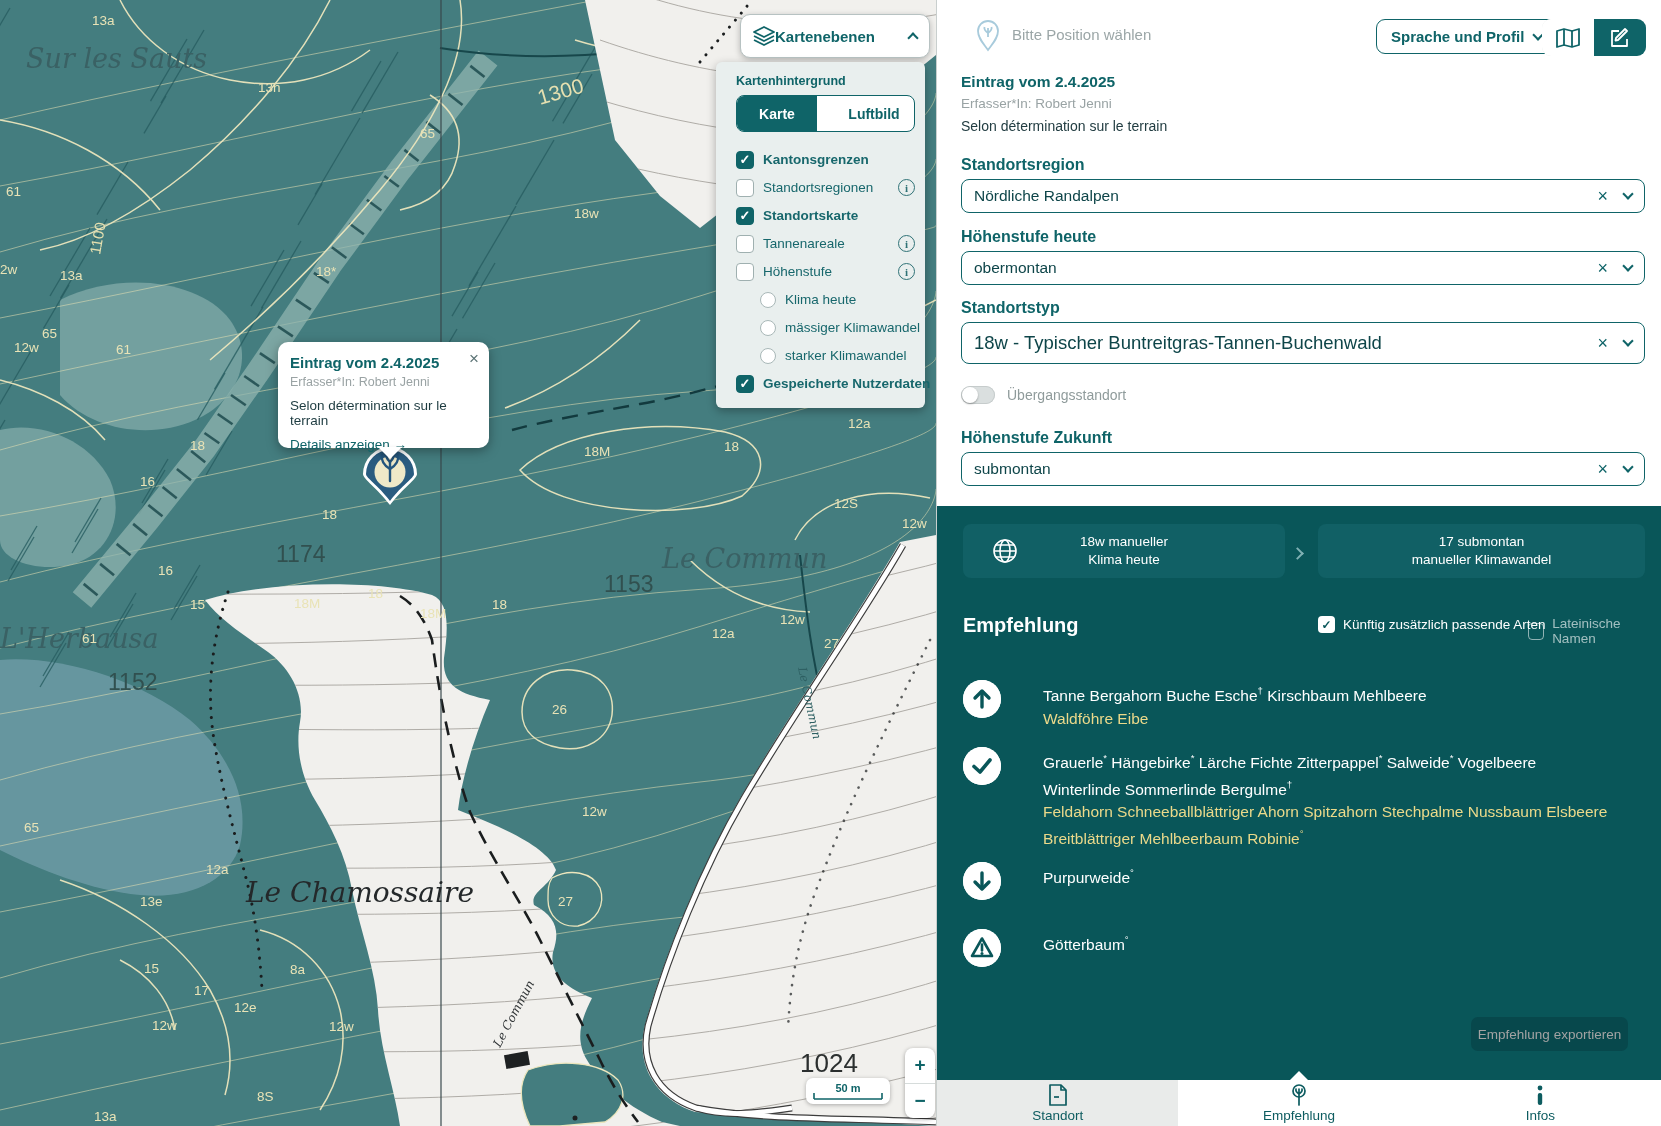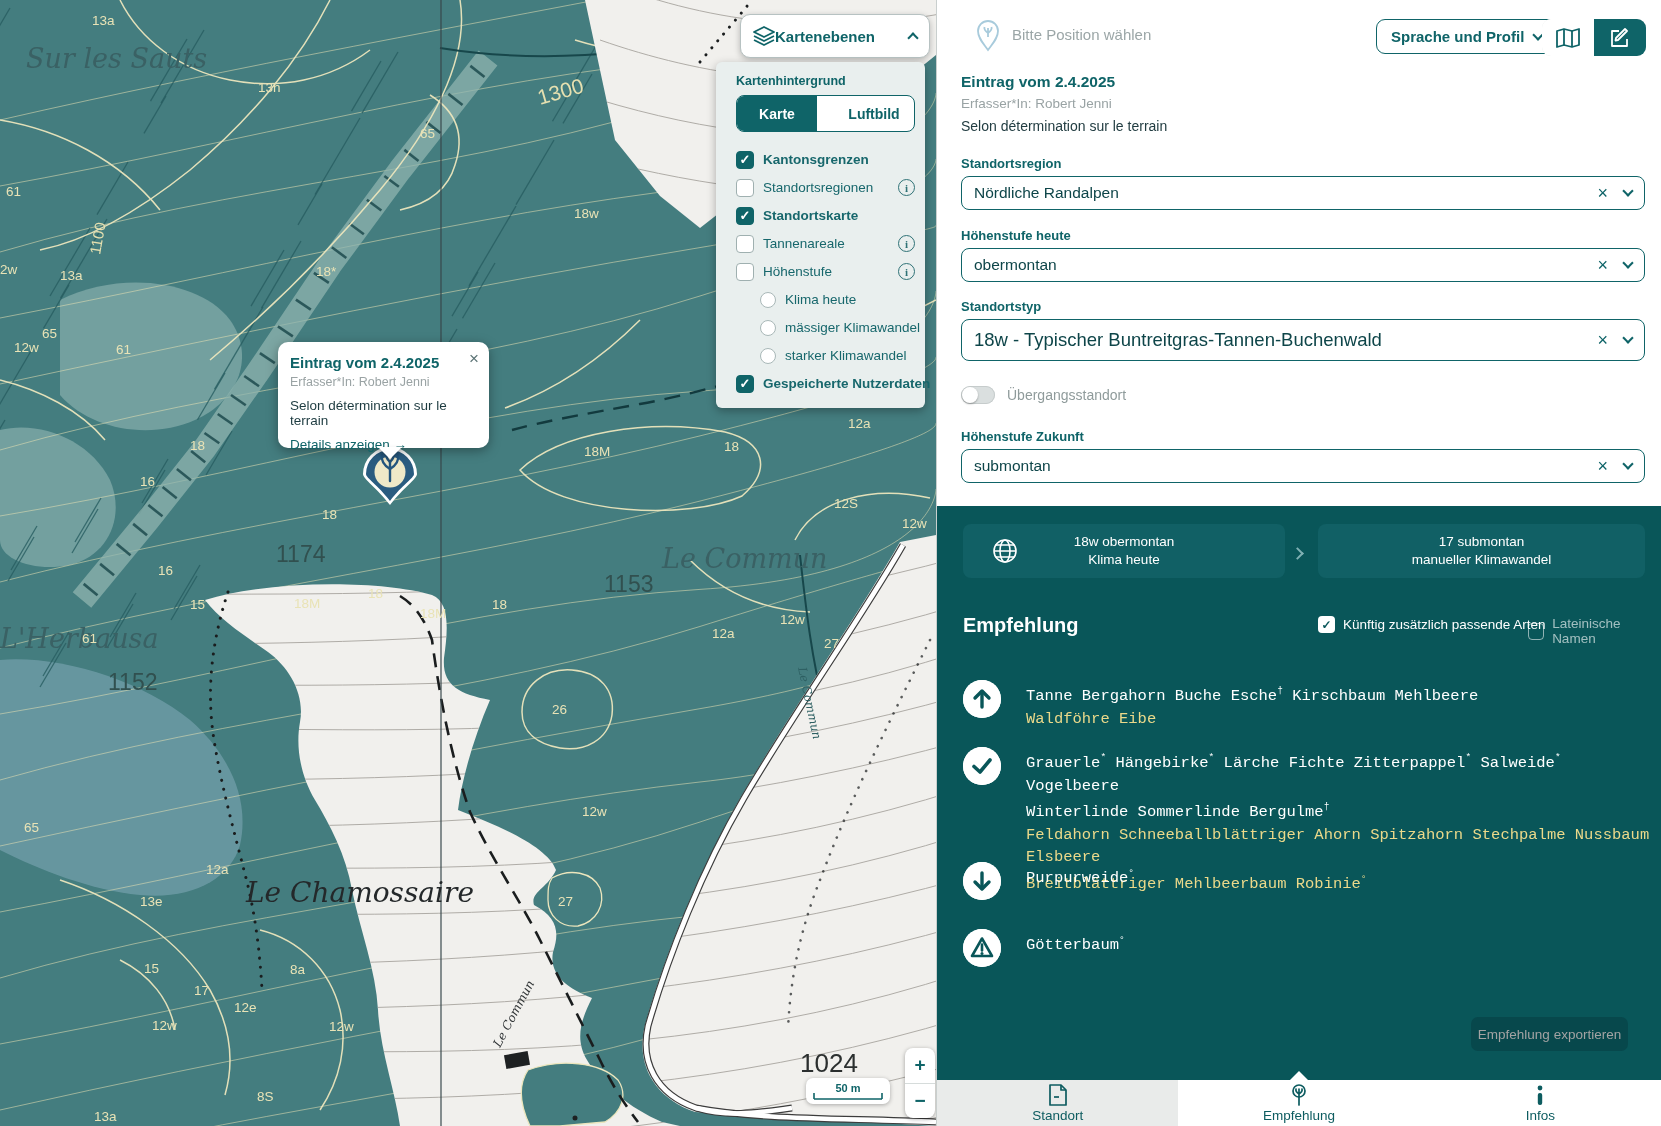--- a/index.html
+++ b/index.html
@@ -80,21 +80,21 @@
     display:flex; box-shadow:0 0 0 1px #e2e8e7 inset; }
   .seg-ctl .s { flex:1; display:flex; align-items:center; justify-content:center; cursor:pointer; }
   .seg-ctl .s.map { background:#fff; }
   .seg-ctl .s.edit { background:#0f6468; }
 
   .entry-title { position:absolute; left:24px; top:73px; color:#0f6468; font-weight:bold; font-size:15.5px; }
   .entry-auth  { position:absolute; left:24px; top:96px; color:#99a3a4; font-size:13.5px; }
   .entry-note  { position:absolute; left:24px; top:118px; color:#223d42; font-size:14px; }
 
   .field { position:absolute; left:24px; width:684px; }
-  .field .flab { color:#0f6468; font-size:13px; font-weight:bold; }
+  .field .flab { color:#0f6468; font-size:16px; font-weight:bold; }
   .field .fbox { margin-top:5px; height:34px; border:1.6px solid #0f6468; border-radius:8px; background:#fff;
     display:flex; align-items:center; padding:0 12px; }
   .field .fval { color:#0e4549; font-size:15.5px; }
   .field.big .fbox { height:42px; }
   .field.big .fval { font-size:18.5px; }
   .fbox .xi { margin-left:auto; color:#0f6468; font-size:18px; cursor:pointer; line-height:1; }
   .fbox .chev { margin-left:16px; margin-top:-4px; cursor:pointer; }
 
   .toggle-row { position:absolute; left:24px; top:386px; display:flex; align-items:center; gap:12px; }
   .tg { width:34px; height:18px; border-radius:9px; background:#dadfdf; position:relative; cursor:pointer;
@@ -116,21 +116,21 @@
 
   .rec-head { position:absolute; left:26px; top:108px; color:#fff; font-size:20px; font-weight:bold; }
   .opt { position:absolute; top:110px; display:flex; align-items:center; gap:8px; }
   .opt .wcb { width:17px; height:17px; border-radius:4px; background:#fff; color:#095659; font-size:12px; font-weight:bold;
     display:flex; align-items:center; justify-content:center; cursor:pointer; }
   .opt .wcb.off { background:transparent; border:1.5px solid rgba(255,255,255,.55); }
   .opt .olab { color:#fff; font-size:13.5px; }
   .opt.o1 { left:381px; }
   .opt.o2 { left:591px; } .opt.o2 .olab { color:rgba(255,255,255,.62); }
 
-  .rec-row { position:absolute; left:26px; display:flex; gap:25px;font-family:Liberation Mono, monospace; }
+  .rec-row { position:absolute; left:26px; display:flex; gap:42px; }
   .rec-row .ric { width:38px; height:38px; border-radius:50%; background:#fff; flex:0 0 38px;
     display:flex; align-items:center; justify-content:center; }
   .rec-row .rtxt { font-size:15.5px; line-height:22.5px; padding-top:1px; }
   .rec-row .rtxt .w { color:#ffffff; }
   .rec-row .rtxt .y { color:#ebd98a; }
   .rec-row sup { font-size:62%; position:relative; top:-1px; }
 
   .export-btn { position:absolute; left:534px; top:511px; width:157px; height:34px; background:#07484c;
     border-radius:7px; color:#a3a3a3; font-size:13.5px; display:flex; align-items:center; justify-content:center;
     cursor:pointer; }
@@ -568,21 +568,21 @@
     <div id="teal">
       <div class="chip c1">
         <svg class="globe" width="28" height="28" viewBox="0 0 28 28">
           <g fill="none" stroke="#ffffff" stroke-width="1.6">
             <circle cx="14" cy="14" r="11"></circle>
             <ellipse cx="14" cy="14" rx="5" ry="11"></ellipse>
             <path d="M3,14 L25,14 M4.5,8 L23.5,8 M4.5,20 L23.5,20"></path>
           </g>
         </svg>
         <div class="ctxt">
-          <div>18w obermontan</div>
+          <div>18w manueller</div>
           <div>Klima heute</div>
         </div>
       </div>
       <div class="chip-sep"><span class="chev right"></span></div>
       <div class="chip c2">
         <div class="ctxt">
           <div>17 submontan</div>
           <div>manueller Klimawandel</div>
         </div>
       </div>

